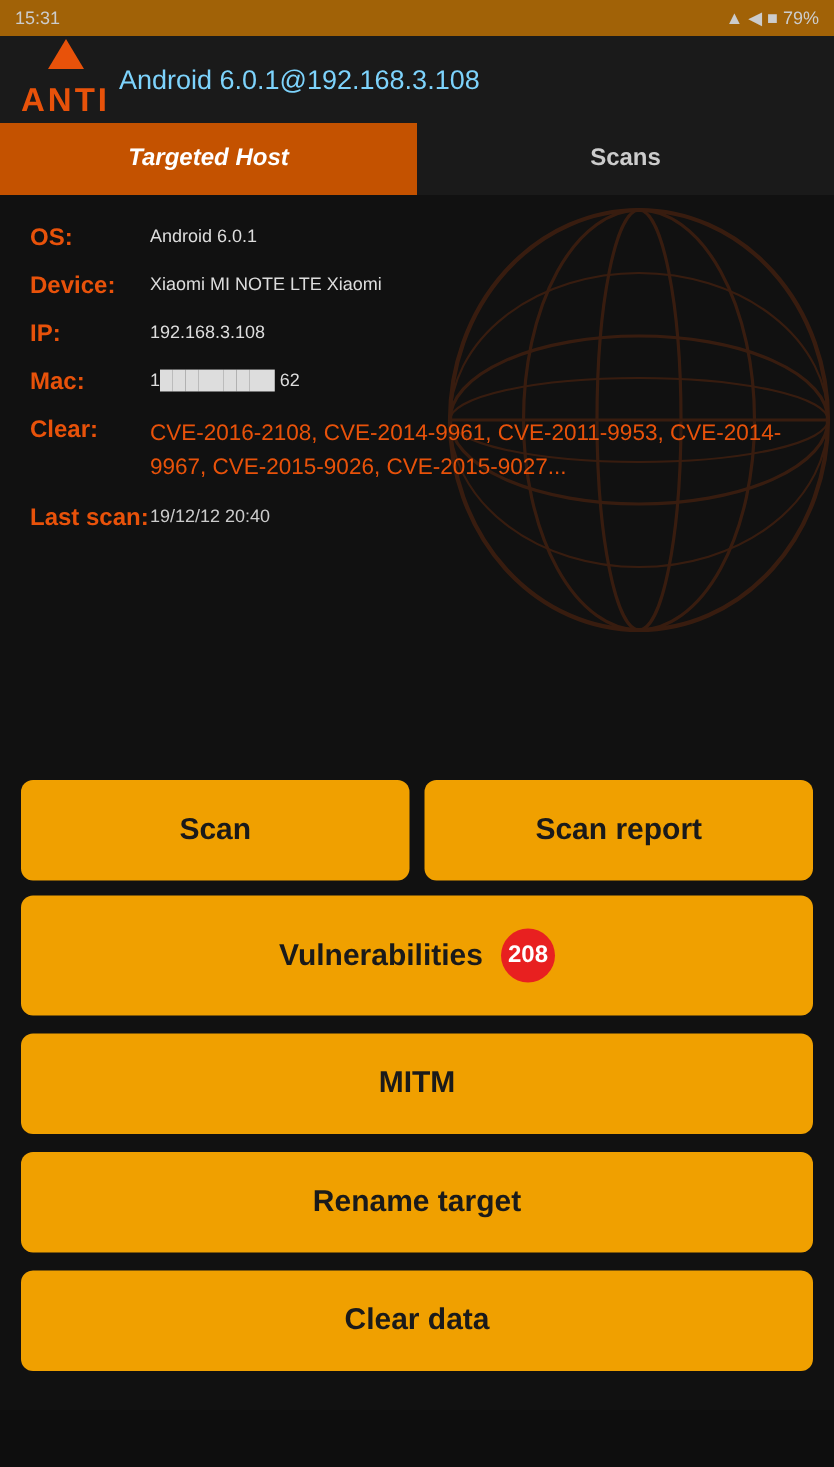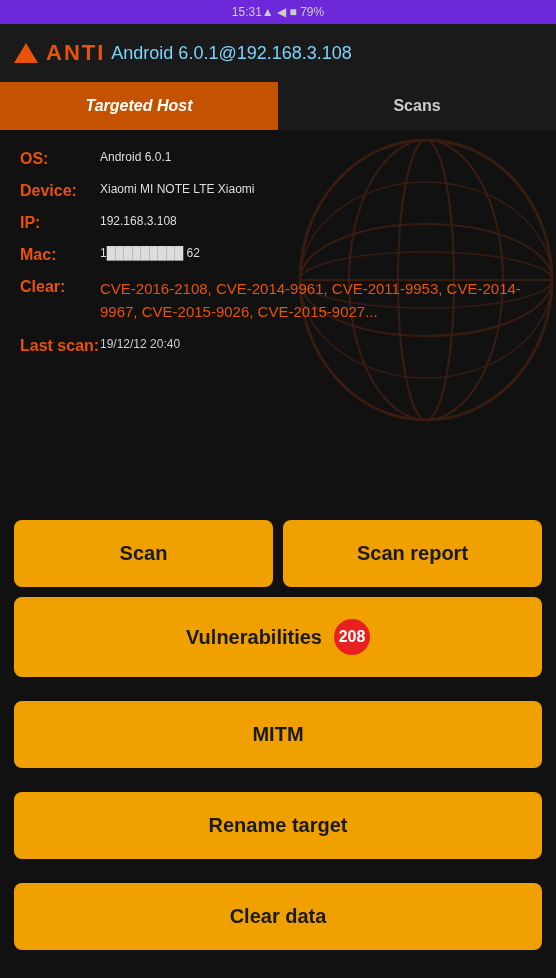--- a/index.html
+++ b/index.html
@@ -7,42 +7,43 @@
       width: 556px;
       height: 978px;
       background-color: #0e0e0e;
       font-family: 'Arial', sans-serif;
       overflow: hidden;
       position: relative;
     }
 
     
     .status-bar {
-      background-color: #6d28d9;
+      background-color: #a16207;
       color: #ccc;
       font-size: 12px;
       padding: 4px 10px;
       display: flex;
-      justify-content: center;
+      justify-content: space-between;
       align-items: center;
       height: 24px;
     }
 
     
     .header {
       background-color: #1a1a1a;
       display: flex;
       align-items: center;
       padding: 0 14px;
       height: 58px;
     }
     .header-logo {
       display: flex;
       align-items: center;
       gap: 8px;
+      flex-direction: column;
     }
     .logo-triangle {
       width: 0;
       height: 0;
       border-left: 12px solid transparent;
       border-right: 12px solid transparent;
       border-bottom: 20px solid #e8520a;
     }
     .logo-text {
       color: #e8520a;
@@ -153,21 +154,21 @@
       width: 100%;
       background-color: #f0a000;
       color: #1a1a1a;
       font-size: 20px;
       font-weight: bold;
       border: none;
       border-radius: 8px;
       padding: 22px 10px;
       cursor: pointer;
       text-align: center;
-      margin-bottom: 24px;
+      margin-bottom: 12px;
       display: flex;
       align-items: center;
       justify-content: center;
       gap: 12px;
     }
     .vuln-badge {
       background-color: #e82020;
       color: white;
       border-radius: 50%;
       font-size: 16px;

